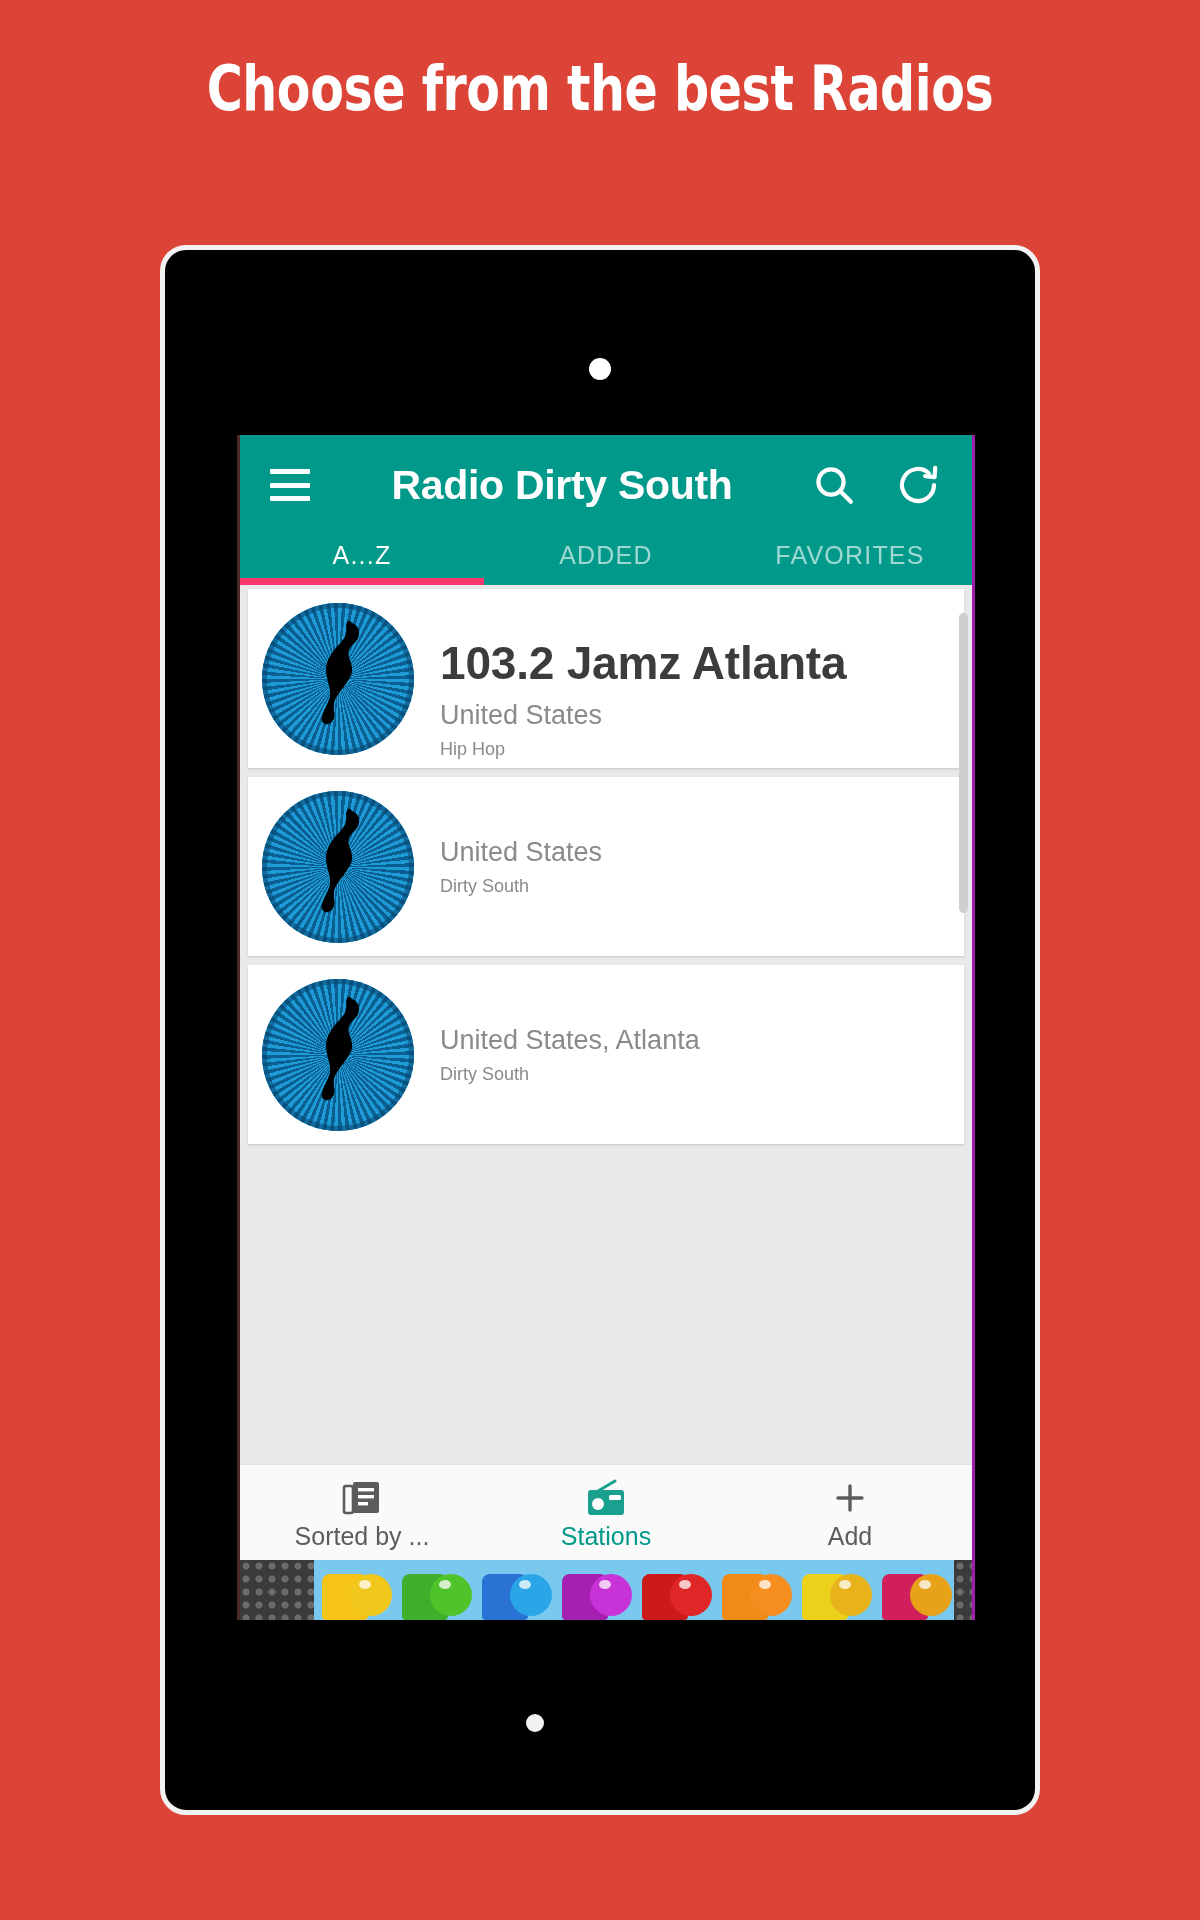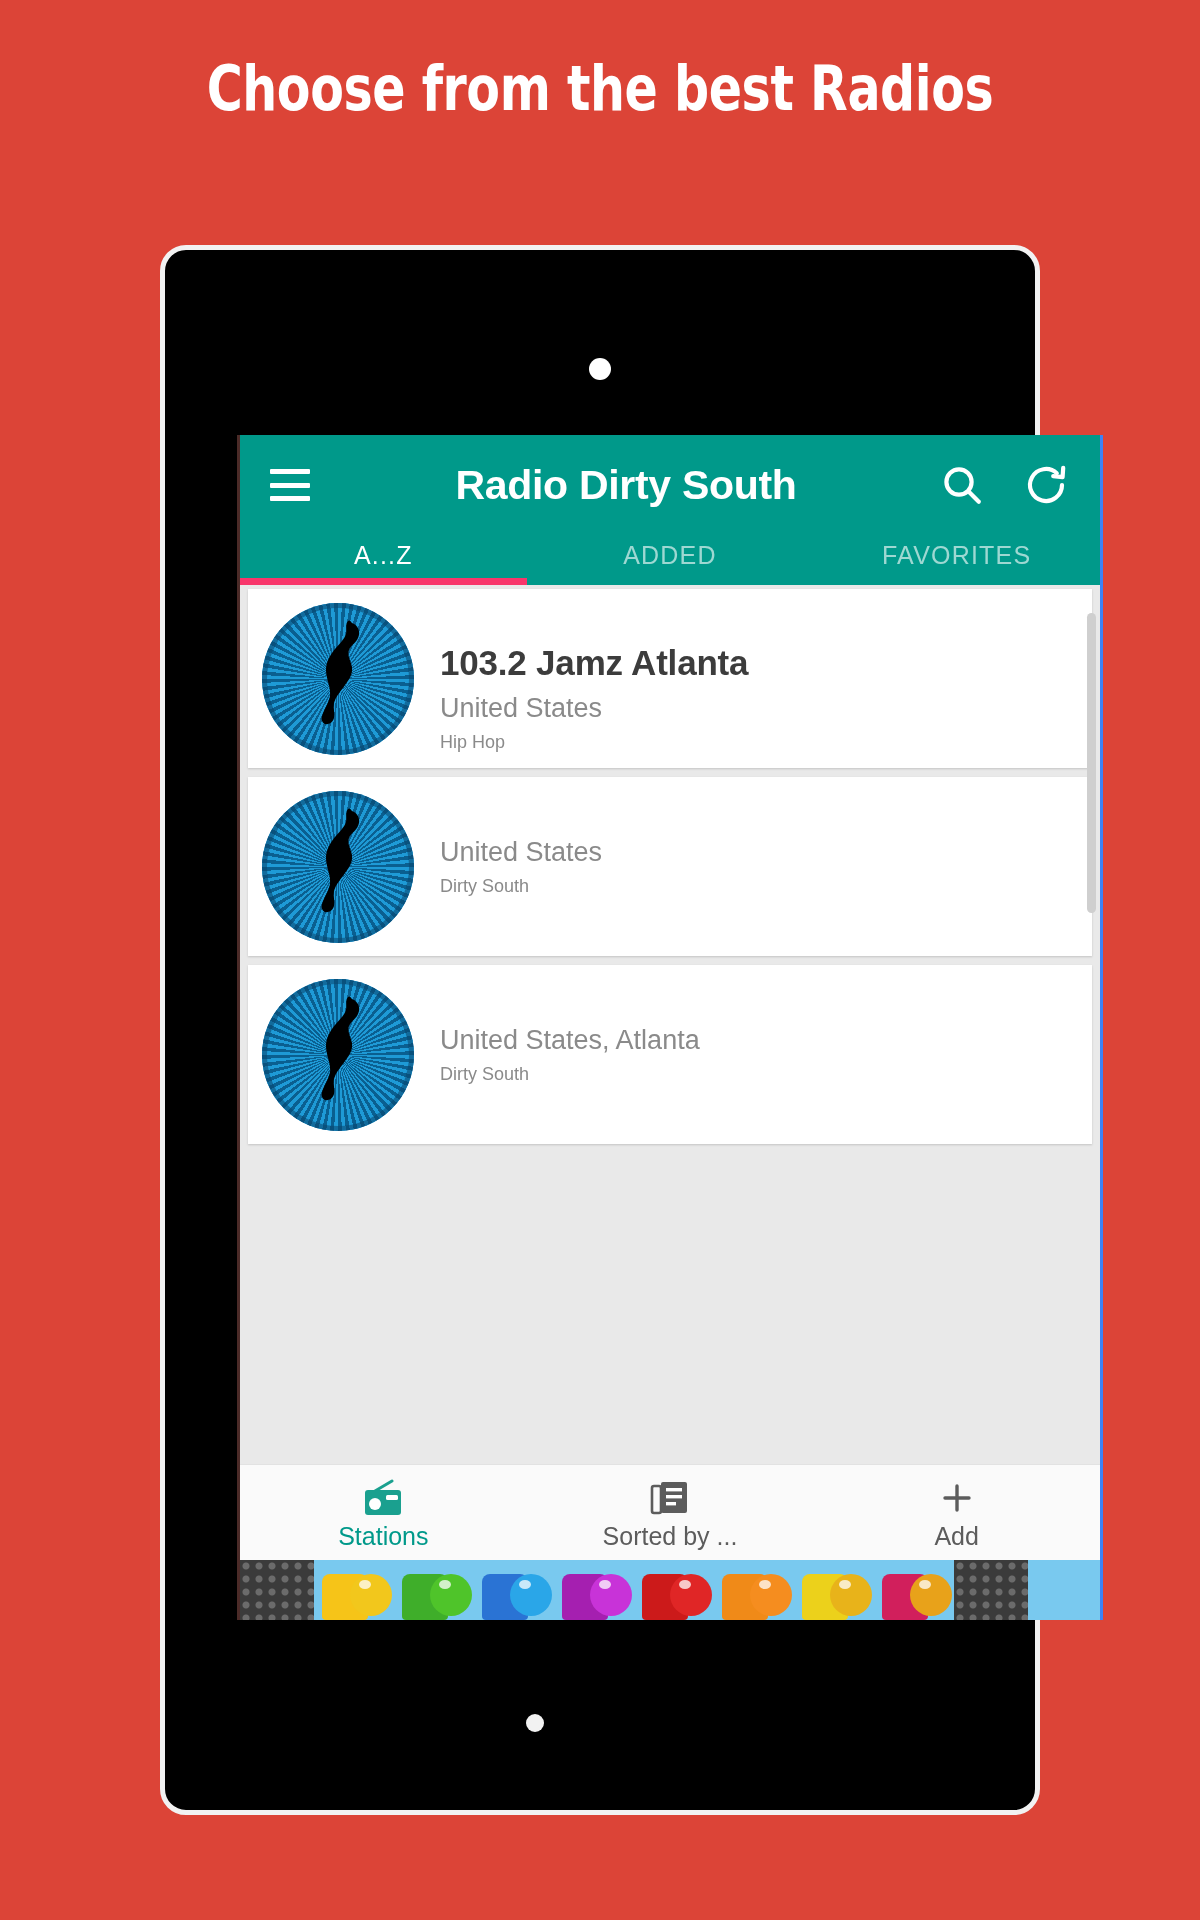--- a/index.html
+++ b/index.html
@@ -48,25 +48,25 @@
     width:18px; height:18px; margin-left:-74px;
     background:#ffffff;
     border-radius:50%;
     opacity:0.95;
   }
 
   
   .screen{
     position:absolute;
     left:72px; top:185px;
-    width:866px; height:1185px;
+    width:738px; height:1185px;
     background:#ffffff;
     overflow:hidden;
     border-left:3px solid #4b2b28;
-    border-right:3px solid #3b82f6;
+    border-right:3px solid #a21caf;
   }
 
   
   .appbar{
     background:#00998a;
     height:150px;
     position:relative;
   }
   .appbar-top{
     height:100px;
@@ -156,21 +156,21 @@
     box-shadow:inset 0 0 0 5px rgba(10,70,110,0.55);
   }
   .thumb .fig{
     position:absolute;
     left:50%; top:50%;
     width:74px; height:120px;
     margin-left:-30px; margin-top:-62px;
   }
   .meta{ padding-left:26px; overflow:hidden; flex:1 1 auto; }
   .st-name{
-    font-size:35px;
+    font-size:46px;
     font-weight:bold;
     color:#3c3c3c;
     white-space:nowrap;
     letter-spacing:-0.2px;
     margin-bottom:10px;
     margin-top:39px;
   }
   .st-country{
     font-size:27px;
     color:#8a8a8a;
@@ -346,45 +346,45 @@
           <div class="st-country">United States, Atlanta</div>
           <div class="st-genre">Dirty South</div>
         </div>
       </div>
 
 
       <div class="scrollbar"></div>
     </div>
 
     <div class="bottomnav">
-      <div class="nav-item active">
-        <div class="nav-icon">
-          <svg width="42" height="38" viewBox="0 0 42 38">
-            <path d="M30 2 L13 12" stroke="#1aa08f" stroke-width="3" fill="none" stroke-linecap="round"></path>
-            <rect x="3" y="11" width="36" height="25" rx="3" fill="#1aa08f"></rect>
-            <circle cx="13" cy="25" r="6" fill="#ffffff"></circle>
-            <rect x="24" y="16" width="12" height="5" rx="1.5" fill="#ffffff"></rect>
-          </svg>
-        </div>
-        <div class="nav-label">Stations</div>
-      </div>
-
       <div class="nav-item">
         <div class="nav-icon">
           <svg width="40" height="38" viewBox="0 0 40 38">
             <rect x="2" y="7" width="9" height="27" rx="2" fill="none" stroke="#5c5c5c" stroke-width="2.6"></rect>
             <rect x="11" y="3" width="26" height="31" rx="2" fill="#5c5c5c"></rect>
             <rect x="16" y="9" width="16" height="3.4" fill="#ffffff"></rect>
             <rect x="16" y="16" width="16" height="3.4" fill="#ffffff"></rect>
             <rect x="16" y="23" width="10" height="3.4" fill="#ffffff"></rect>
           </svg>
         </div>
         <div class="nav-label">Sorted by ...</div>
       </div>
 
+      <div class="nav-item active">
+        <div class="nav-icon">
+          <svg width="42" height="38" viewBox="0 0 42 38">
+            <path d="M30 2 L13 12" stroke="#1aa08f" stroke-width="3" fill="none" stroke-linecap="round"></path>
+            <rect x="3" y="11" width="36" height="25" rx="3" fill="#1aa08f"></rect>
+            <circle cx="13" cy="25" r="6" fill="#ffffff"></circle>
+            <rect x="24" y="16" width="12" height="5" rx="1.5" fill="#ffffff"></rect>
+          </svg>
+        </div>
+        <div class="nav-label">Stations</div>
+      </div>
+
       <div class="nav-item">
         <div class="nav-icon">
           <svg width="40" height="38" viewBox="0 0 40 38">
             <path d="M20 7 V31 M8 19 H32" stroke="#5c5c5c" stroke-width="3.4" stroke-linecap="round"></path>
           </svg>
         </div>
         <div class="nav-label">Add</div>
       </div>
     </div>
 

